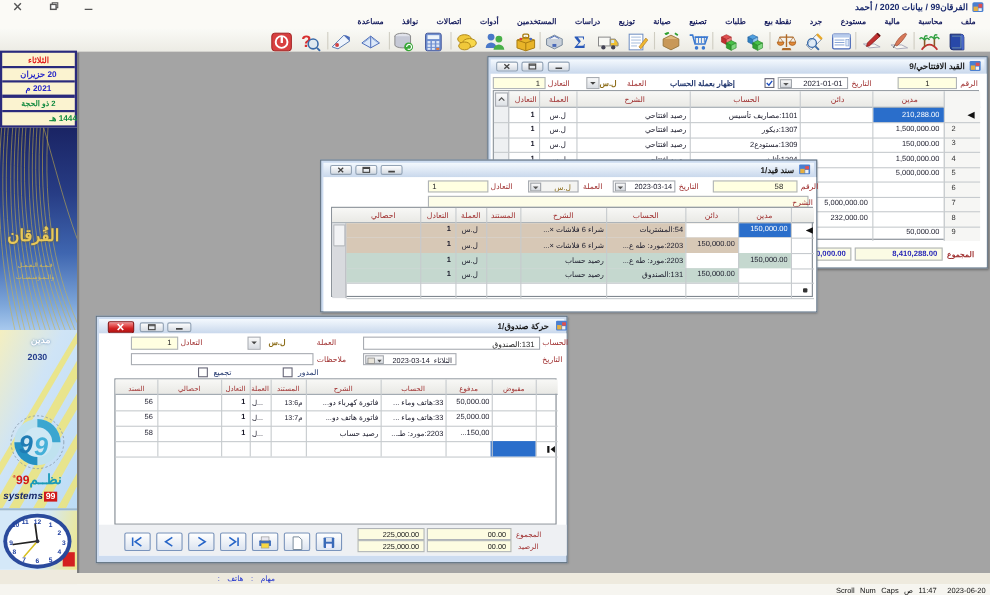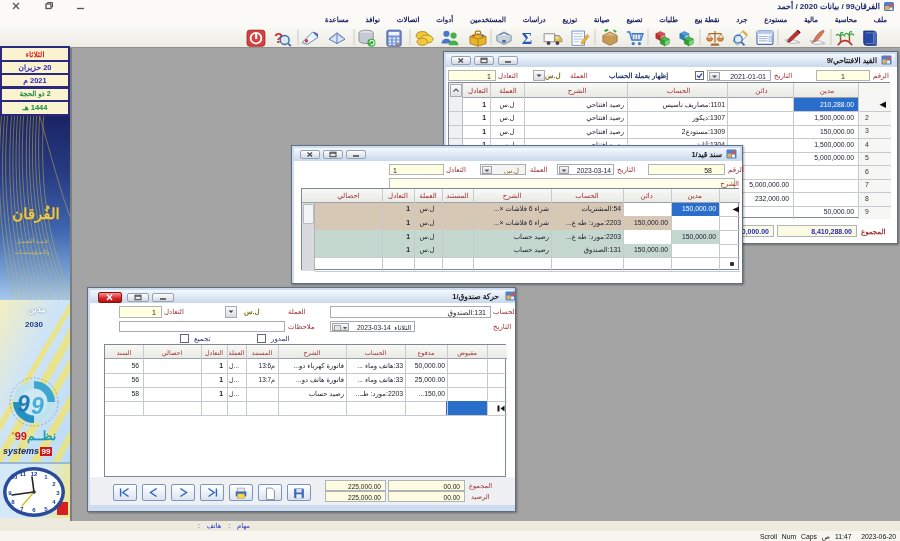--- a/index.html
+++ b/index.html
@@ -233,21 +233,21 @@
 
  <div class="abs" style="left:0;top:0;width:70px;height:70px;background:#fbf3d0;border:2px solid #2a2a7c"></div>
  <div class="abs" style="left:2px;top:13.5px;width:66px;height:2px;background:#2a2a7c"></div>
  <div class="abs" style="left:2px;top:27px;width:66px;height:1.5px;background:#2a2a7c"></div>
  <div class="abs" style="left:2px;top:40px;width:66px;height:2.5px;background:#2a2a7c"></div>
  <div class="abs" style="left:2px;top:54px;width:66px;height:2px;background:#2a2a7c"></div>
  <div class="abs" dir="rtl" style="left:0;top:3.5px;width:70px;text-align:center;font-size:7.5px;font-weight:bold;color:#e02020">الثلاثاء</div>
  <div class="abs" dir="rtl" style="left:0;top:17px;width:70px;text-align:center;font-size:7.5px;font-weight:bold;color:#2828c8">20 حزيران</div>
  <div class="abs" dir="rtl" style="left:0;top:30px;width:70px;text-align:center;font-size:7.5px;font-weight:bold;color:#2828c8">2021 م</div>
  <div class="abs" dir="rtl" style="left:0;top:44px;width:70px;text-align:center;font-size:7px;font-weight:bold;color:#128a40">2 ذو الحجة</div>
- <div class="abs" dir="rtl" style="left:0;top:57px;width:70px;text-align:center;font-size:7.5px;font-weight:bold;color:#128a40">1444 هـ</div>
+ <div class="abs" dir="rtl" style="left:0;top:57px;width:70px;text-align:right;font-size:7.5px;font-weight:bold;color:#128a40">1444 هـ</div>
 
  <div class="abs" style="left:0;top:70px;width:70px;height:184px;background:linear-gradient(#1a2464 0%,#273c84 32%,#3f66b0 62%,#7ea7da 88%,#a8c9ee 100%);overflow:hidden">
   <svg width="70" height="184" style="position:absolute">
    <g stroke="#c9b34a" stroke-width=".55" fill="none" opacity=".95">
           <path d="M2 -6 C -4 62, 0 125, 14 186"></path>
           <path d="M5 -6 C -1 64, 4 126, 19 186"></path>
           <path d="M8 -6 C 2 65, 8 127, 23 186"></path>
           <path d="M12 -6 C 6 66, 12 128, 28 186"></path>
           <path d="M15 -6 C 9 68, 16 129, 32 186"></path>
           <path d="M18 -6 C 12 70, 20 130, 37 186"></path>
@@ -255,21 +255,21 @@
           <path d="M24 -6 C 18 72, 28 132, 46 186"></path>
           <path d="M28 -6 C 22 74, 32 133, 51 186"></path>
           <path d="M31 -6 C 25 76, 36 134, 55 186"></path>
           <path d="M34 -6 C 28 77, 40 135, 60 186"></path>
           <path d="M37 -6 C 31 78, 44 136, 65 186"></path>
           <path d="M40 -6 C 34 80, 48 137, 69 186"></path>
           <path d="M44 -6 C 38 82, 52 138, 74 186"></path>
           <path d="M38 -6 C 52 42, 64 92, 80 124"></path>
         </g>
   </svg>
-  <div class="abs" dir="rtl" style="left:0;top:89px;width:72px;text-align:center;font-size:15px;font-weight:bold;color:#e8c85a;text-shadow:0 0 2px #7a6010">الفُرقان</div>
+  <div class="abs" dir="rtl" style="left:0;top:89px;width:54px;text-align:right;font-size:15px;font-weight:bold;color:#e8c85a;text-shadow:0 0 2px #7a6010">الفُرقان</div>
   <div class="abs" dir="rtl" style="left:0;top:122px;width:64px;text-align:center;font-size:5.5px;color:#d8bc56;letter-spacing:1px">قـمـة الـعـمـل</div>
   <div class="abs" dir="rtl" style="left:0;top:133px;width:64px;text-align:center;font-size:5.5px;color:#d8bc56;letter-spacing:1px">والـمـؤسـسـات</div>
  </div>
 
  <div class="abs" style="left:0;top:254px;width:70px;height:162px;background:linear-gradient(115deg,#f4efc0 0%,#cfe4f6 40%,#bcdcf6 100%);overflow:hidden">
   <svg width="70" height="162" style="position:absolute">
    <g fill="#f0e572" opacity=".8">
     <polygon points="0,150 70,28 70,44 0,166"></polygon>
     <polygon points="0,120 70,2 70,12 0,132"></polygon>
     <polygon points="8,162 70,58 70,72 18,162"></polygon>

